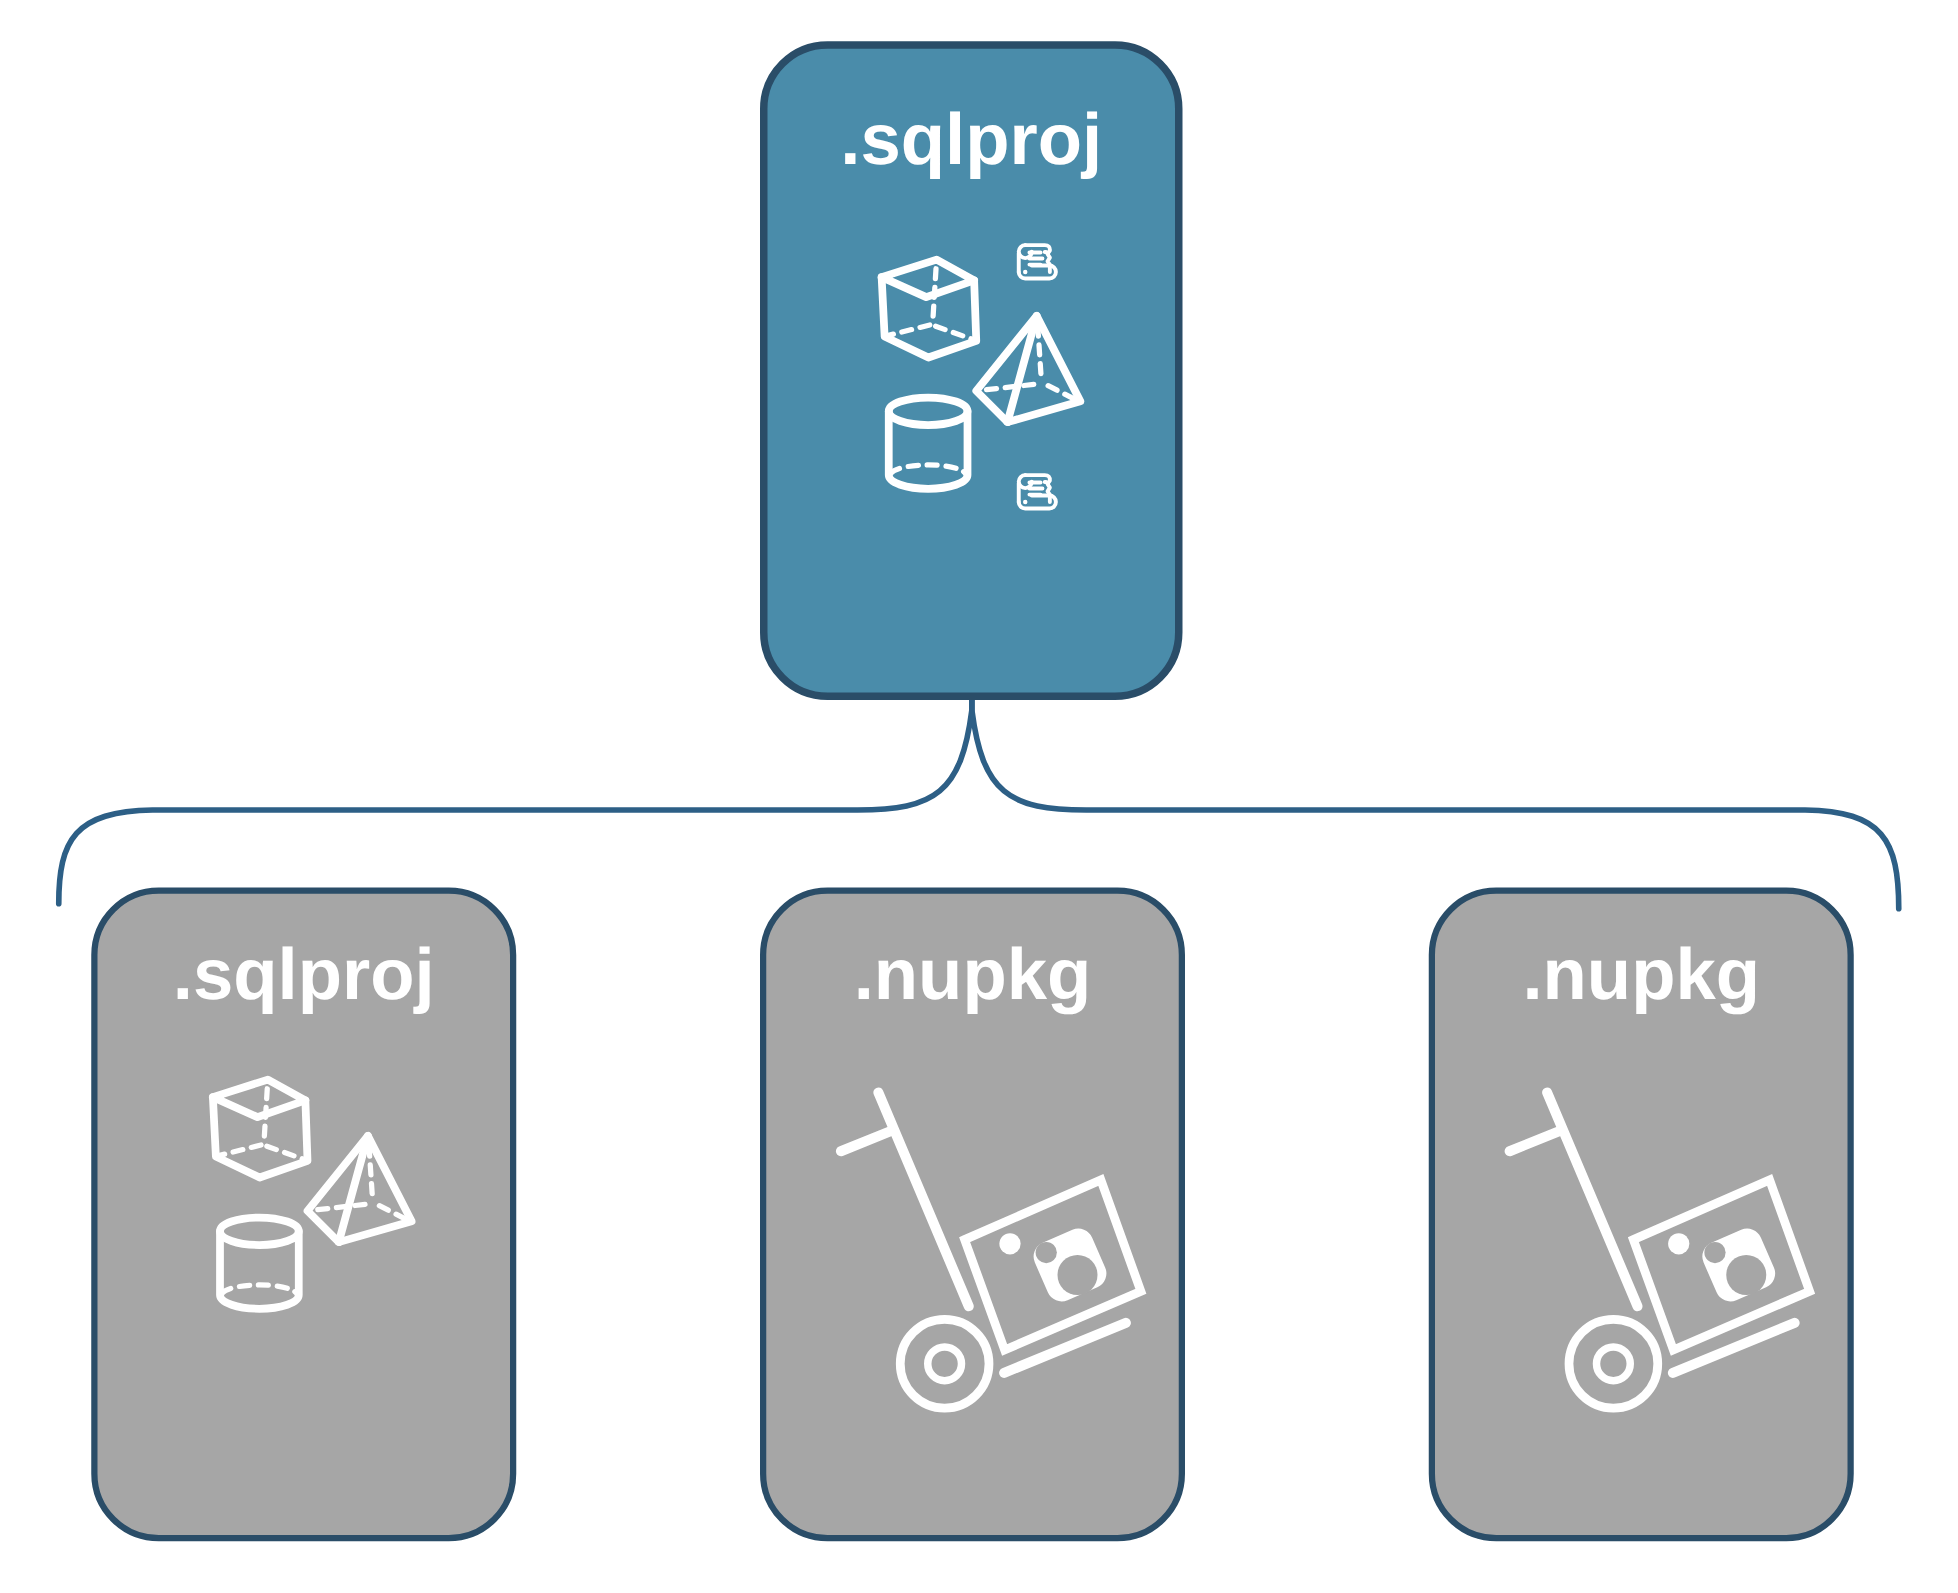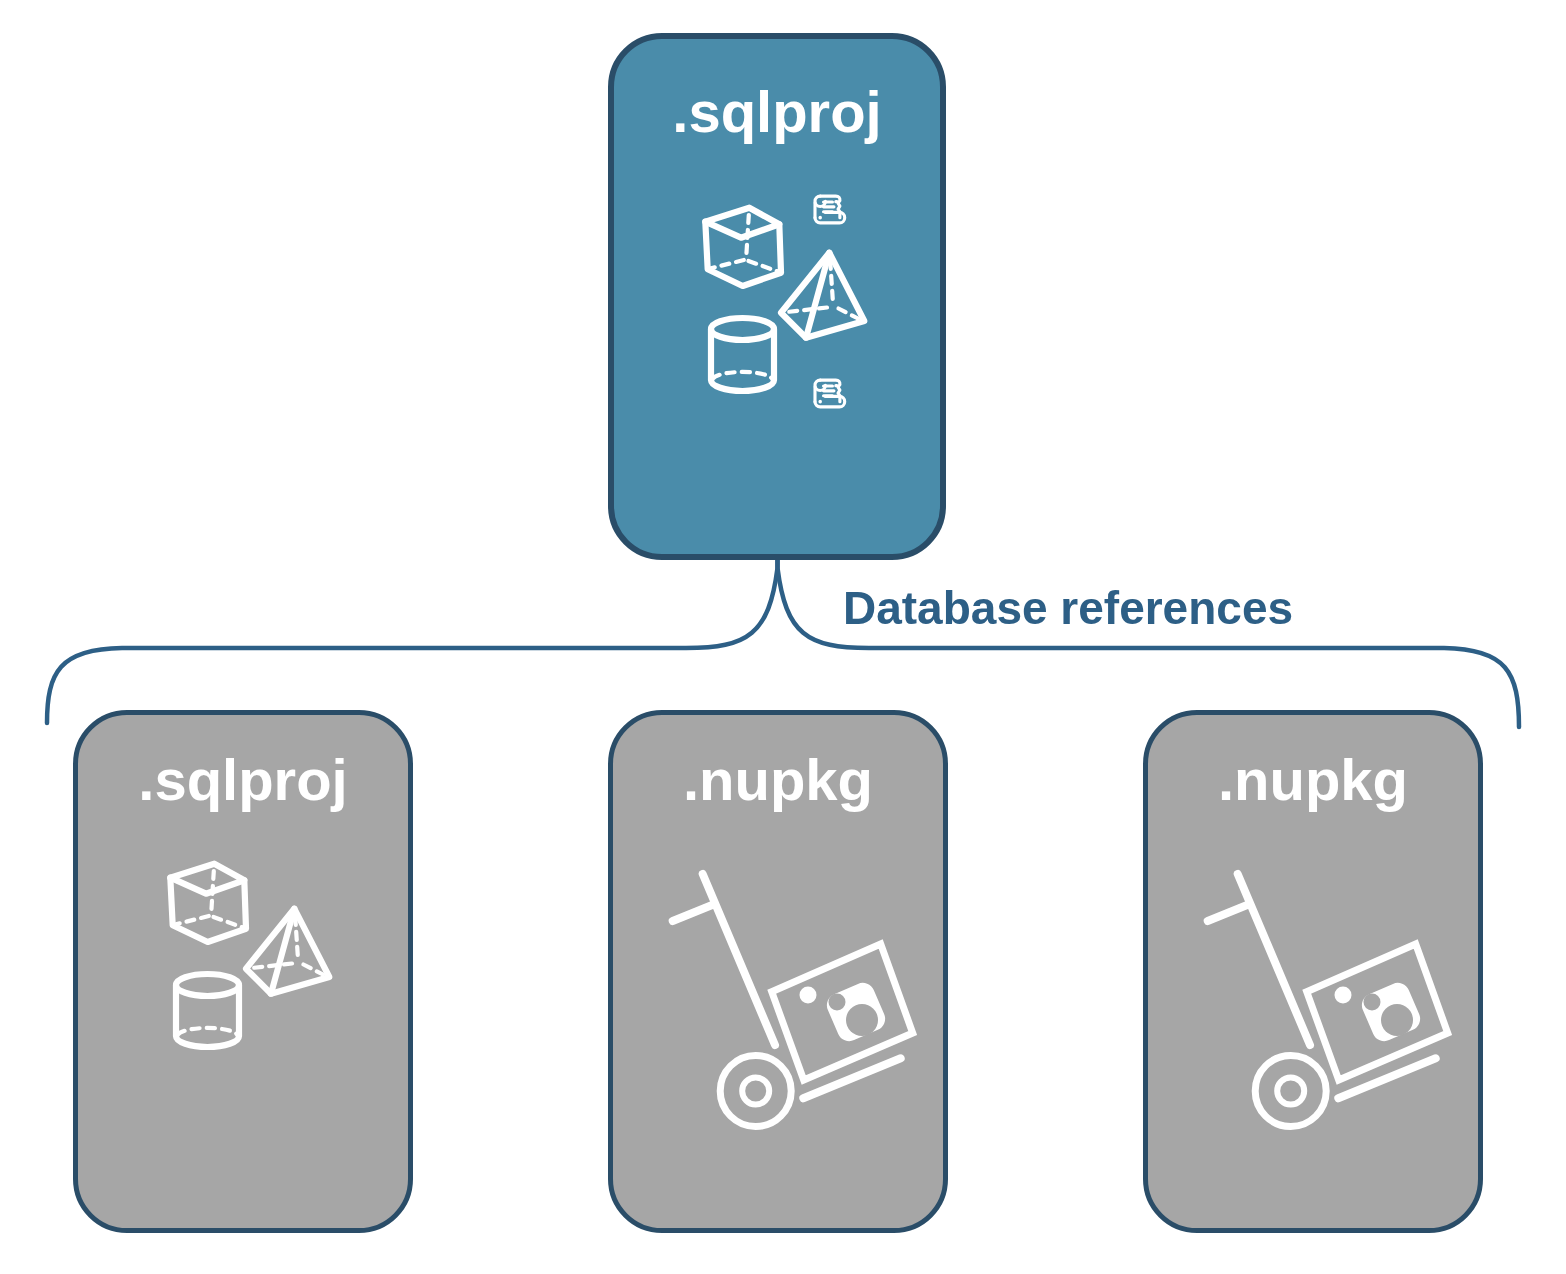--- a/index.html
+++ b/index.html
@@ -107,21 +107,20 @@
   </defs>
 </svg>
 
 <div class="canvas">
 
   <svg class="overlay" viewBox="0 0 1566 1274">
     <path class="brace" d="M 47 723 C 47 672 60 649 122 648 L 686 648 C 748 648 769 634 777.5 568 L 777.5 560"></path>
     <path class="brace" d="M 777.5 560 L 777.5 568 C 786 634 807 648 869 648 L 1444 648 C 1506 649 1519 672 1519 727"></path>
   </svg>
 
-  <div class="connector-label">Database references</div>
 
   <div class="box parent">
     <div class="box-label">.sqlproj</div>
     <svg class="icon-svg scroll-1" width="52" height="56">
         <use href="#sym-scroll"></use>
       </svg>
     <svg class="icon-svg shapes-pos-parent" width="200" height="220">
         <use href="#sym-shapes"></use>
       </svg>
     <svg class="icon-svg scroll-2" width="52" height="56">

